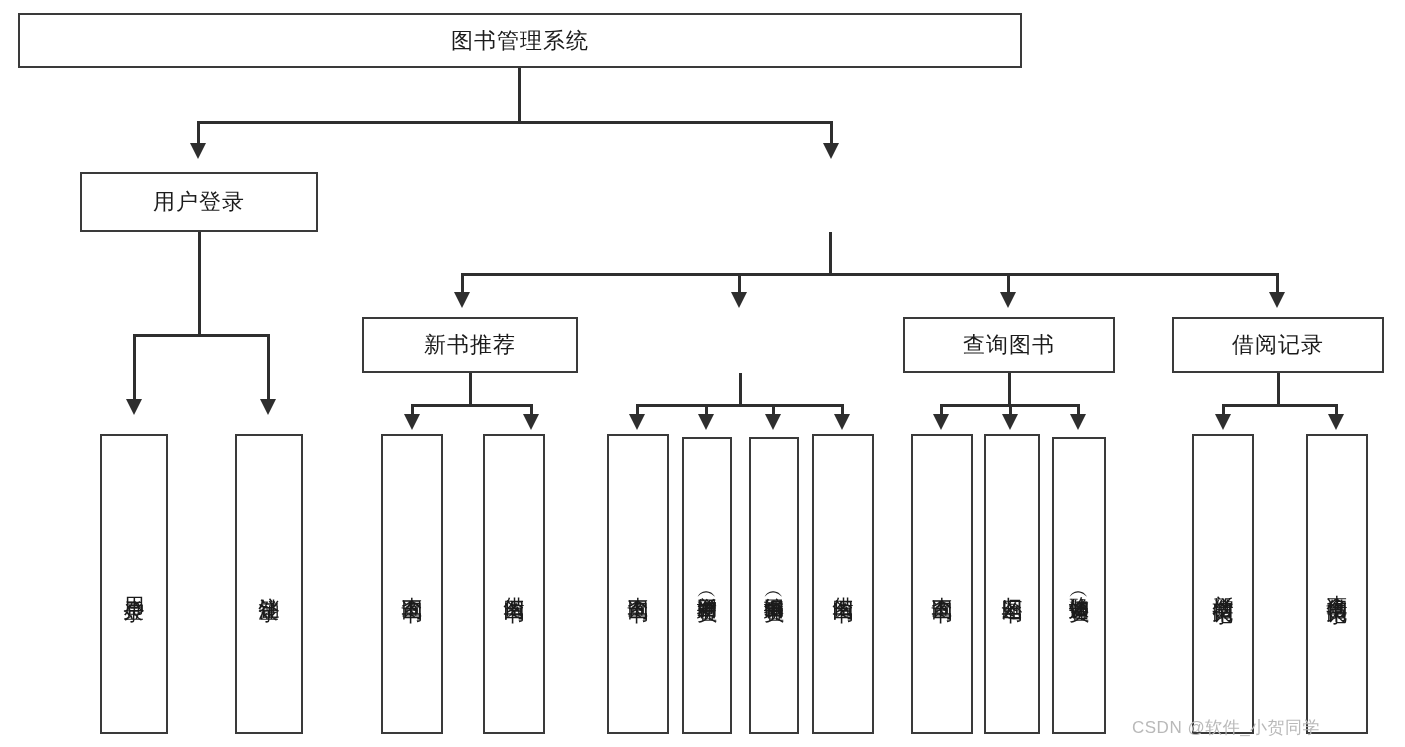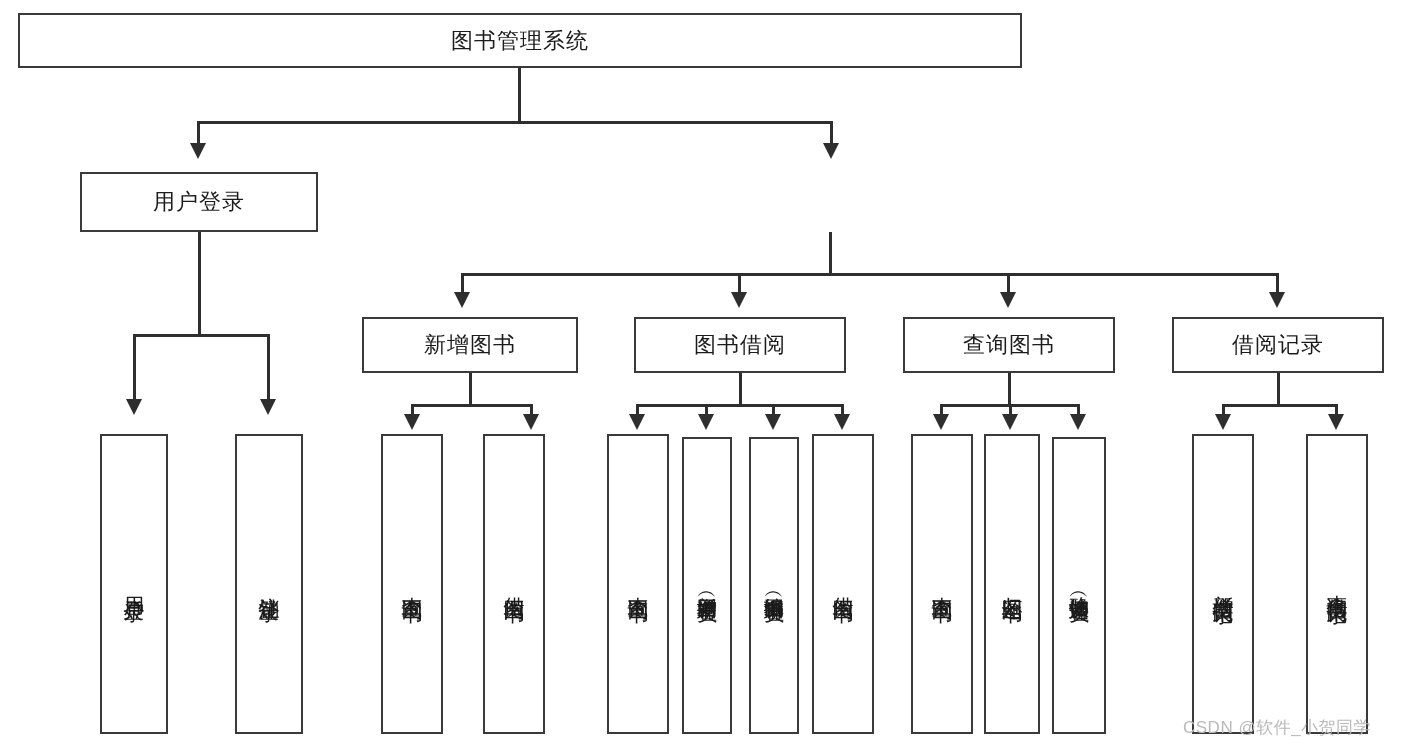--- a/index.html
+++ b/index.html
@@ -91,24 +91,21 @@
   <div class="ln vl" style="left:461px; top:273px; width:3px; height:22px;"></div>
   <div class="arrow" style="left:454px; top:292px;"></div>
   <div class="ln vl" style="left:738px; top:273px; width:3px; height:22px;"></div>
   <div class="arrow" style="left:731px; top:292px;"></div>
   <div class="ln vl" style="left:1007px; top:273px; width:3px; height:22px;"></div>
   <div class="arrow" style="left:1000px; top:292px;"></div>
   <div class="ln vl" style="left:1276px; top:273px; width:3px; height:22px;"></div>
   <div class="arrow" style="left:1269px; top:292px;"></div>
 
   <div class="node h" style="left:362px; top:317px; width:216px; height:56px;">
-    <span>新增图书</span>
-  </div>
-  <div class="node h" style="left:634px; top:317px; width:212px; height:56px;">
-    <span>图书借阅</span>
+    <span>新书推荐</span>
   </div>
   <div class="node h" style="left:903px; top:317px; width:212px; height:56px;">
     <span>查询图书</span>
   </div>
   <div class="node h" style="left:1172px; top:317px; width:212px; height:56px;">
     <span>借阅记录</span>
   </div>
 
   <div class="ln vl" style="left:469px; top:373px; width:3px; height:33px;"></div>
   <div class="ln hl" style="left:411px; top:404px; width:122px; height:3px;"></div>
@@ -181,17 +178,17 @@
     <span>确认归还（管理员）</span>
   </div>
 
   <div class="node v" style="left:1192px; top:434px; width:62px; height:300px;">
     <span>新增借阅记录</span>
   </div>
   <div class="node v" style="left:1306px; top:434px; width:62px; height:300px;">
     <span>查询借阅记录</span>
   </div>
 
-  <div class="watermark" style="left:1183px; top:716px;">
+  <div class="watermark" style="left:1132px; top:716px;">
     <span>CSDN @软件_小贺同学</span>
   </div>
 
 </div>
 
 </body></html>

